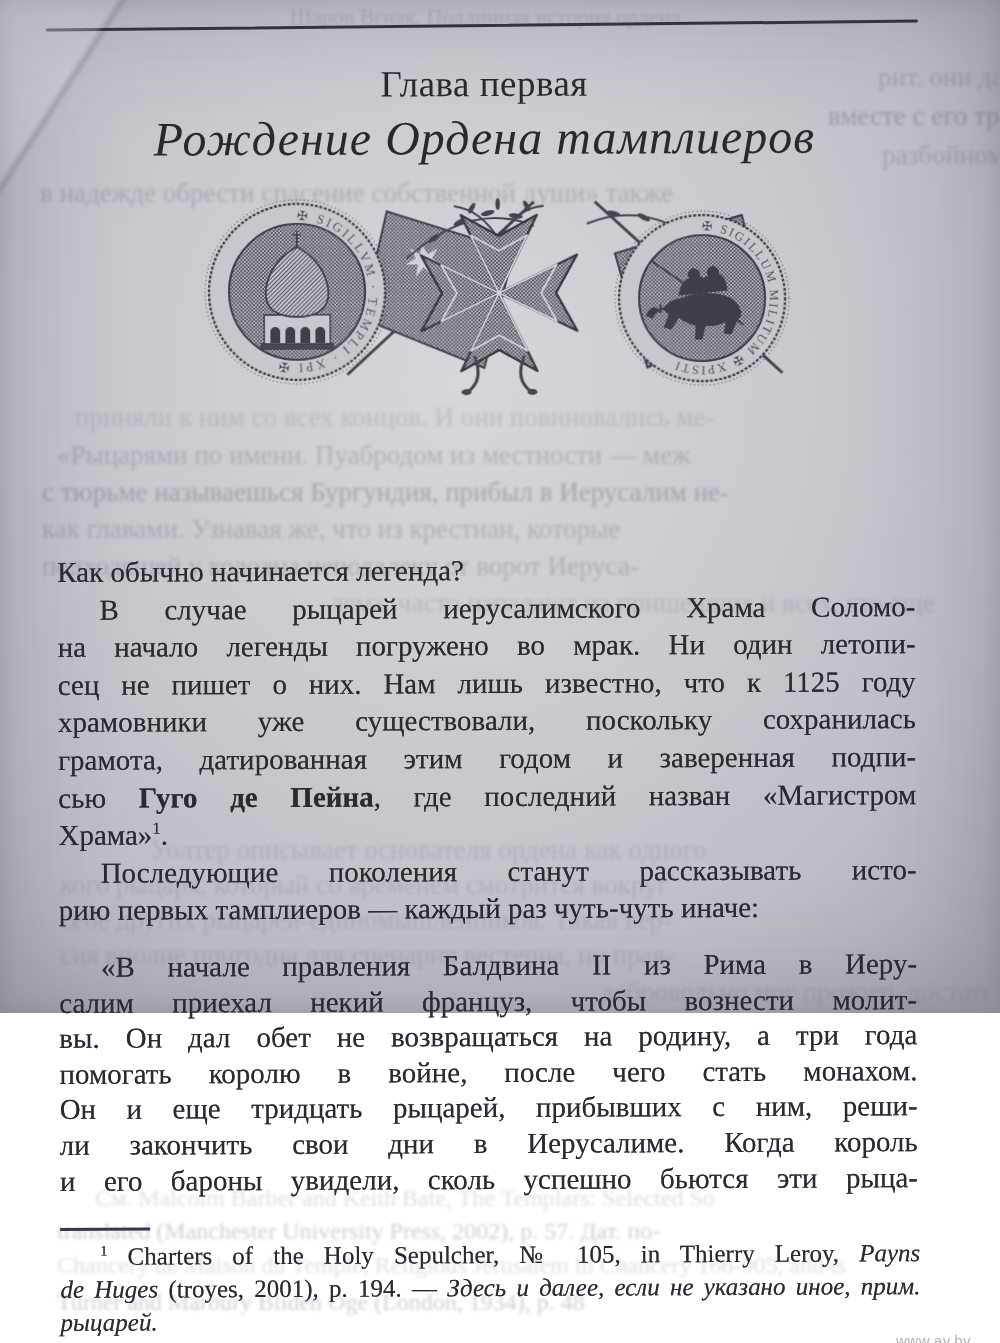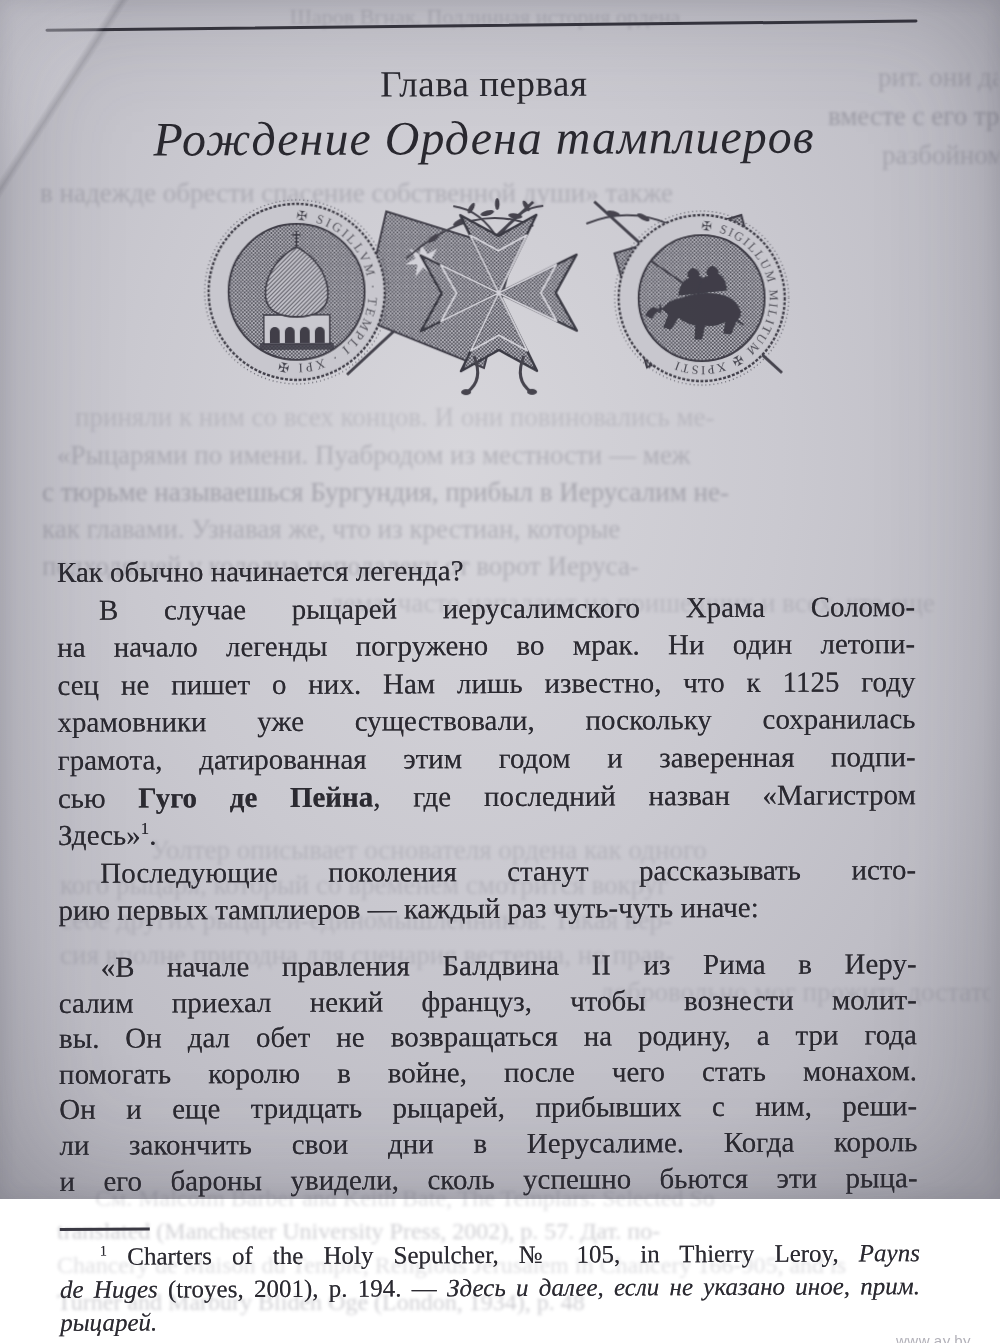--- a/index.html
+++ b/index.html
@@ -1,17 +1,17 @@
 <!DOCTYPE html>
 <html><head>
 <meta charset="utf-8">
 <style>
   html,body{margin:0;padding:0;width:1000px;height:1343px;overflow:hidden;}
   .page{
-    position:relative;width:1000px;height:1199px;
+    position:relative;width:1000px;height:1013px;
     background:radial-gradient(ellipse at 46% 38%, #d7d6db 0%, #cac9d0 42%, #bebdc5 72%, #aaa9b1 96%);
     font-family:"Liberation Serif","DejaVu Serif",serif;
     color:#2b2a31;
   }
   .crease{position:absolute;top:0;left:0;width:190px;height:200px;z-index:3;pointer-events:none;
     background:linear-gradient(123deg, rgba(233,232,238,0.55) 0%, rgba(233,232,238,0.28) 36%, rgba(30,30,40,0.14) 38.5%, rgba(30,30,40,0.0) 40.5%, transparent 100%);}
   .vignette{position:absolute;inset:0;z-index:4;pointer-events:none;
     box-shadow:inset 0 0 120px rgba(60,60,75,0.28), inset 0 0 18px rgba(60,60,75,0.12);}
   .content{position:absolute;inset:0;transform:rotate(-0.25deg);z-index:2;}
   .toprule{position:absolute;top:24px;left:48px;width:872px;height:3px;background:#34333c;border-radius:2px;transform:rotate(-0.35deg);}
@@ -186,21 +186,21 @@
     </svg>
 
     <div class="text-block">
       <div class="ln lastln">Как обычно начинается легенда?</div>
       <div class="ln first">В случае рыцарей иерусалимского Храма Соломо-</div>
       <div class="ln">на начало легенды погружено во мрак. Ни один летопи-</div>
       <div class="ln">сец не пишет о них. Нам лишь известно, что к 1125 году</div>
       <div class="ln">храмовники уже существовали, поскольку сохранилась</div>
       <div class="ln">грамота, датированная этим годом и заверенная подпи-</div>
       <div class="ln"><span>сью </span><b>Гуго де Пейна</b><span>, где последний назван «Магистром</span></div>
-      <div class="ln lastln"><span>Здесь»</span><span class="sup">1</span><span>.</span></div>
+      <div class="ln lastln"><span>Храма»</span><span class="sup">1</span><span>.</span></div>
       <div class="ln first">Последующие поколения станут рассказывать исто-</div>
       <div class="ln lastln">рию первых тамплиеров — каждый раз чуть-чуть иначе:</div>
     </div>
 
     <div class="quote-block">
       <div class="qln first">«В начале правления Балдвина II из Рима в Иеру-</div>
       <div class="qln">салим приехал некий француз, чтобы вознести молит-</div>
       <div class="qln">вы. Он дал обет не возвращаться на родину, а три года</div>
       <div class="qln">помогать королю в войне, после чего стать монахом.</div>
       <div class="qln">Он и еще тридцать рыцарей, прибывших с ним, реши-</div>

